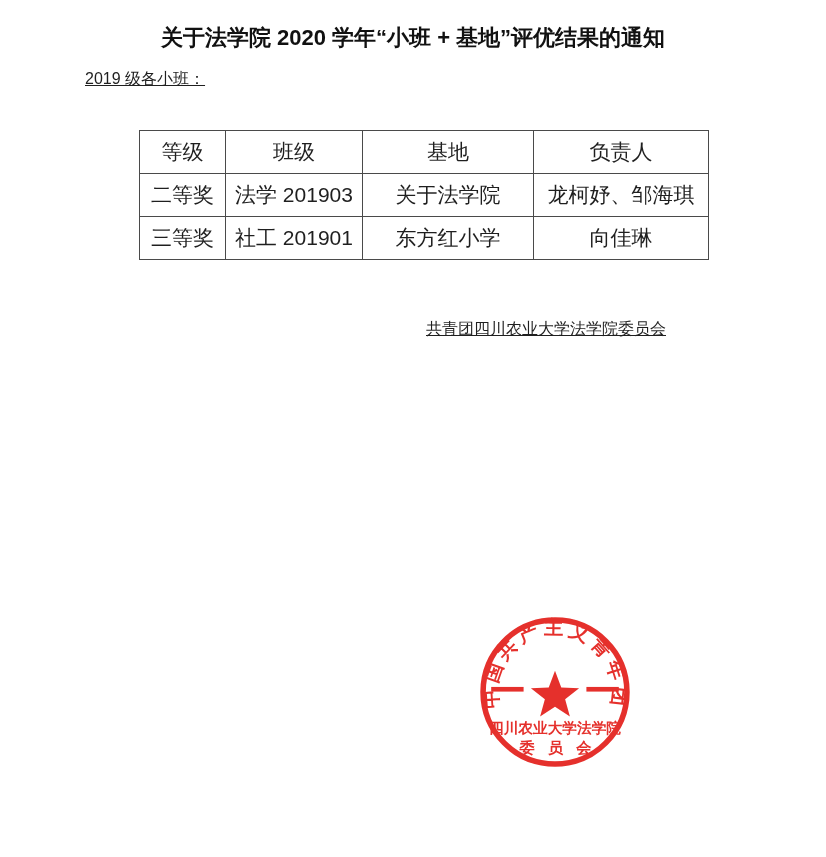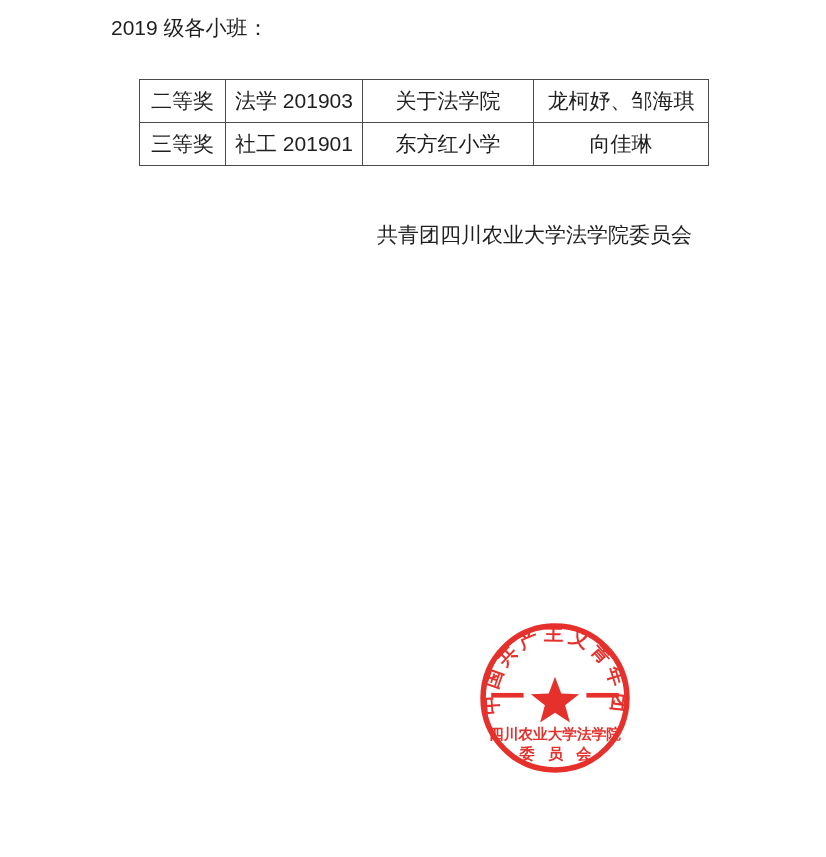--- a/index.html
+++ b/index.html
@@ -20,25 +20,26 @@
   }
   .title {
     padding-top: 24px;
     text-align: center;
     font-size: 22px;
     line-height: 27px;
     font-weight: 700;
     color: #111111;
   }
   .bodyblock {
-    margin-left: 111px;
+    margin-left: 85px;
     width: 581px;
-    font-size: 21px;
+    font-size: 16px;
     line-height: 43px;
     color: #1f1f1f;
+    text-decoration: underline;
   }
   .salutation {
     margin-top: 6px;
   }
   .para {
     text-align: justify;
     text-indent: 42px;
   }
   .awards-table {
     margin: 30px 0 0 139px;
@@ -79,32 +80,39 @@
     mix-blend-mode: multiply;
     opacity: 0.95;
     pointer-events: none;
   }
 </style>
 </head>
 <body>
 
 <div class="doc">
 
+  <h1 class="title">关于法学院 2020 学年“小班 + 基地”评优结果的通知</h1>
 
   <div class="bodyblock salutation">2019 级各小班：</div>
 
 
   <table class="awards-table">
     <colgroup>
       <col style="width:86px">
         <col style="width:137px">
         <col style="width:171px">
         <col style="width:175px">
     </colgroup>
     <tbody>
+      <tr>
+        <td>等级</td>
+        <td>班级</td>
+        <td>基地</td>
+        <td>负责人</td>
+      </tr>
       <tr>
         <td>二等奖</td>
         <td>法学 201903</td>
         <td>关于法学院</td>
         <td>龙柯妤、邹海琪</td>
       </tr>
       <tr>
         <td>三等奖</td>
         <td>社工 201901</td>
         <td>东方红小学</td>

